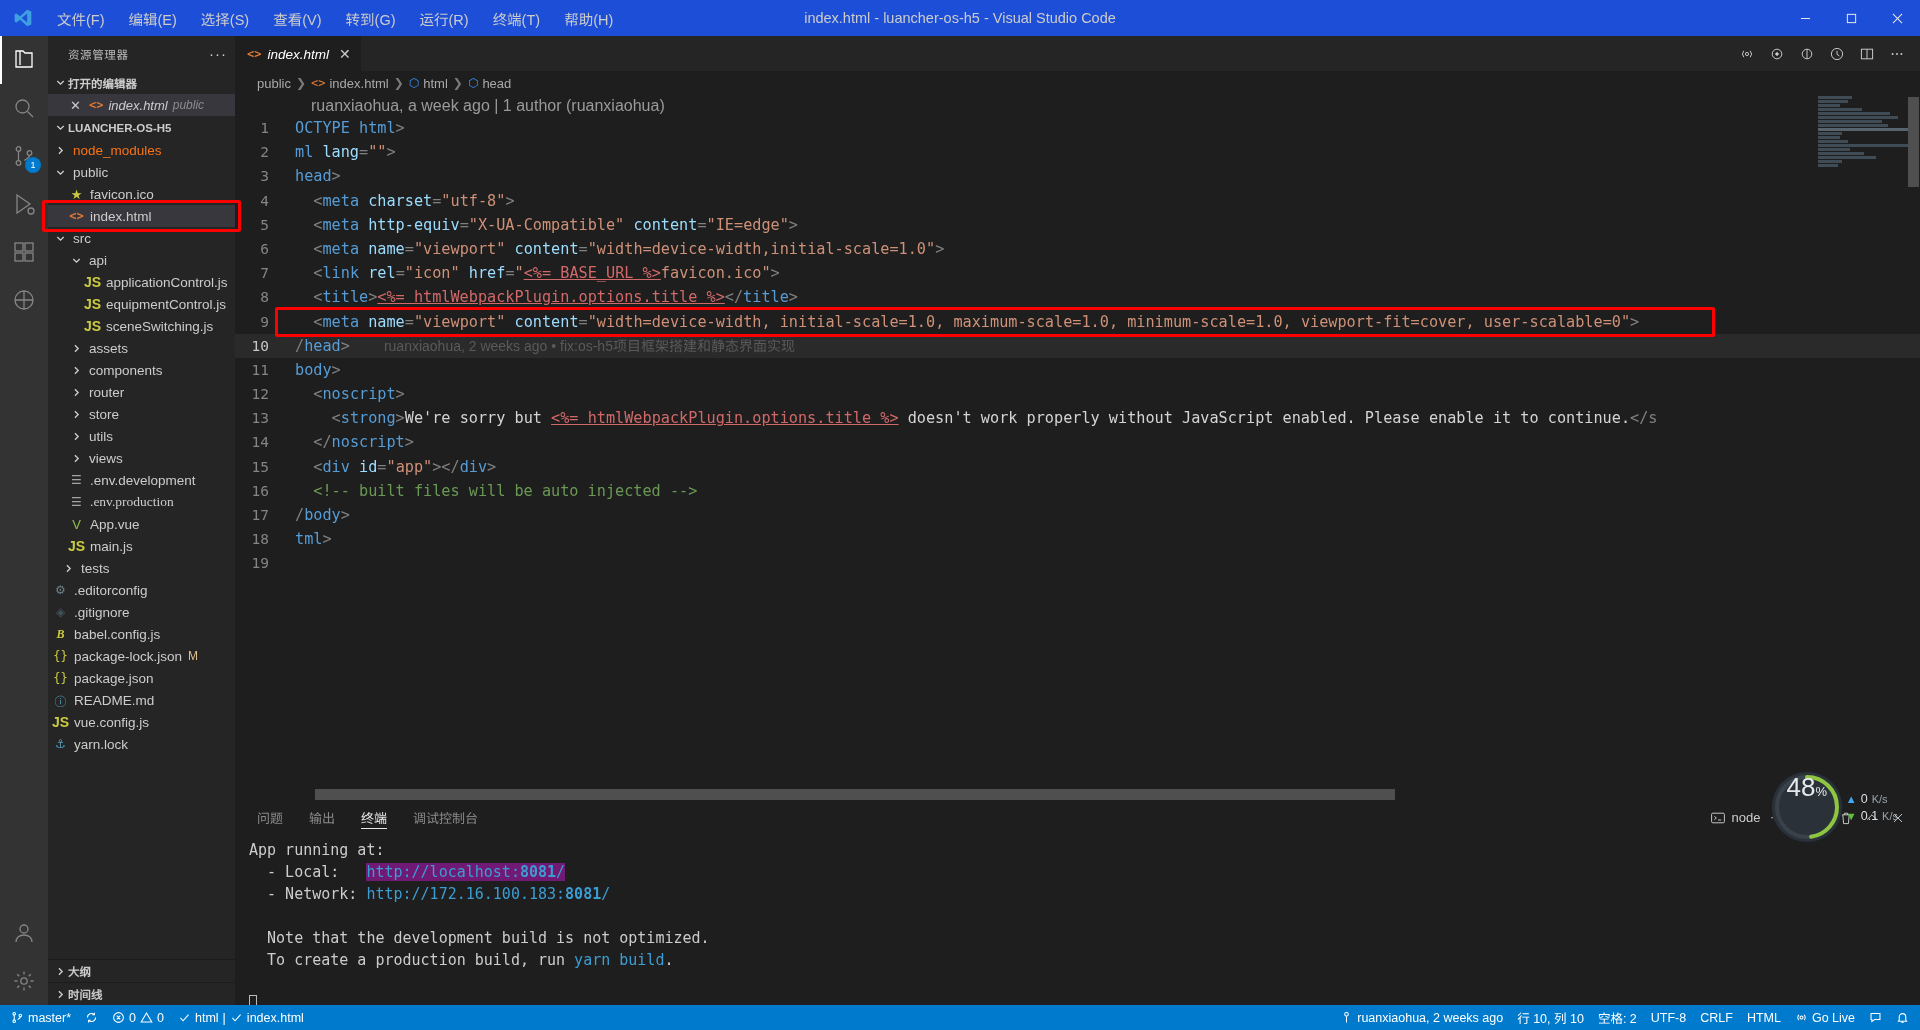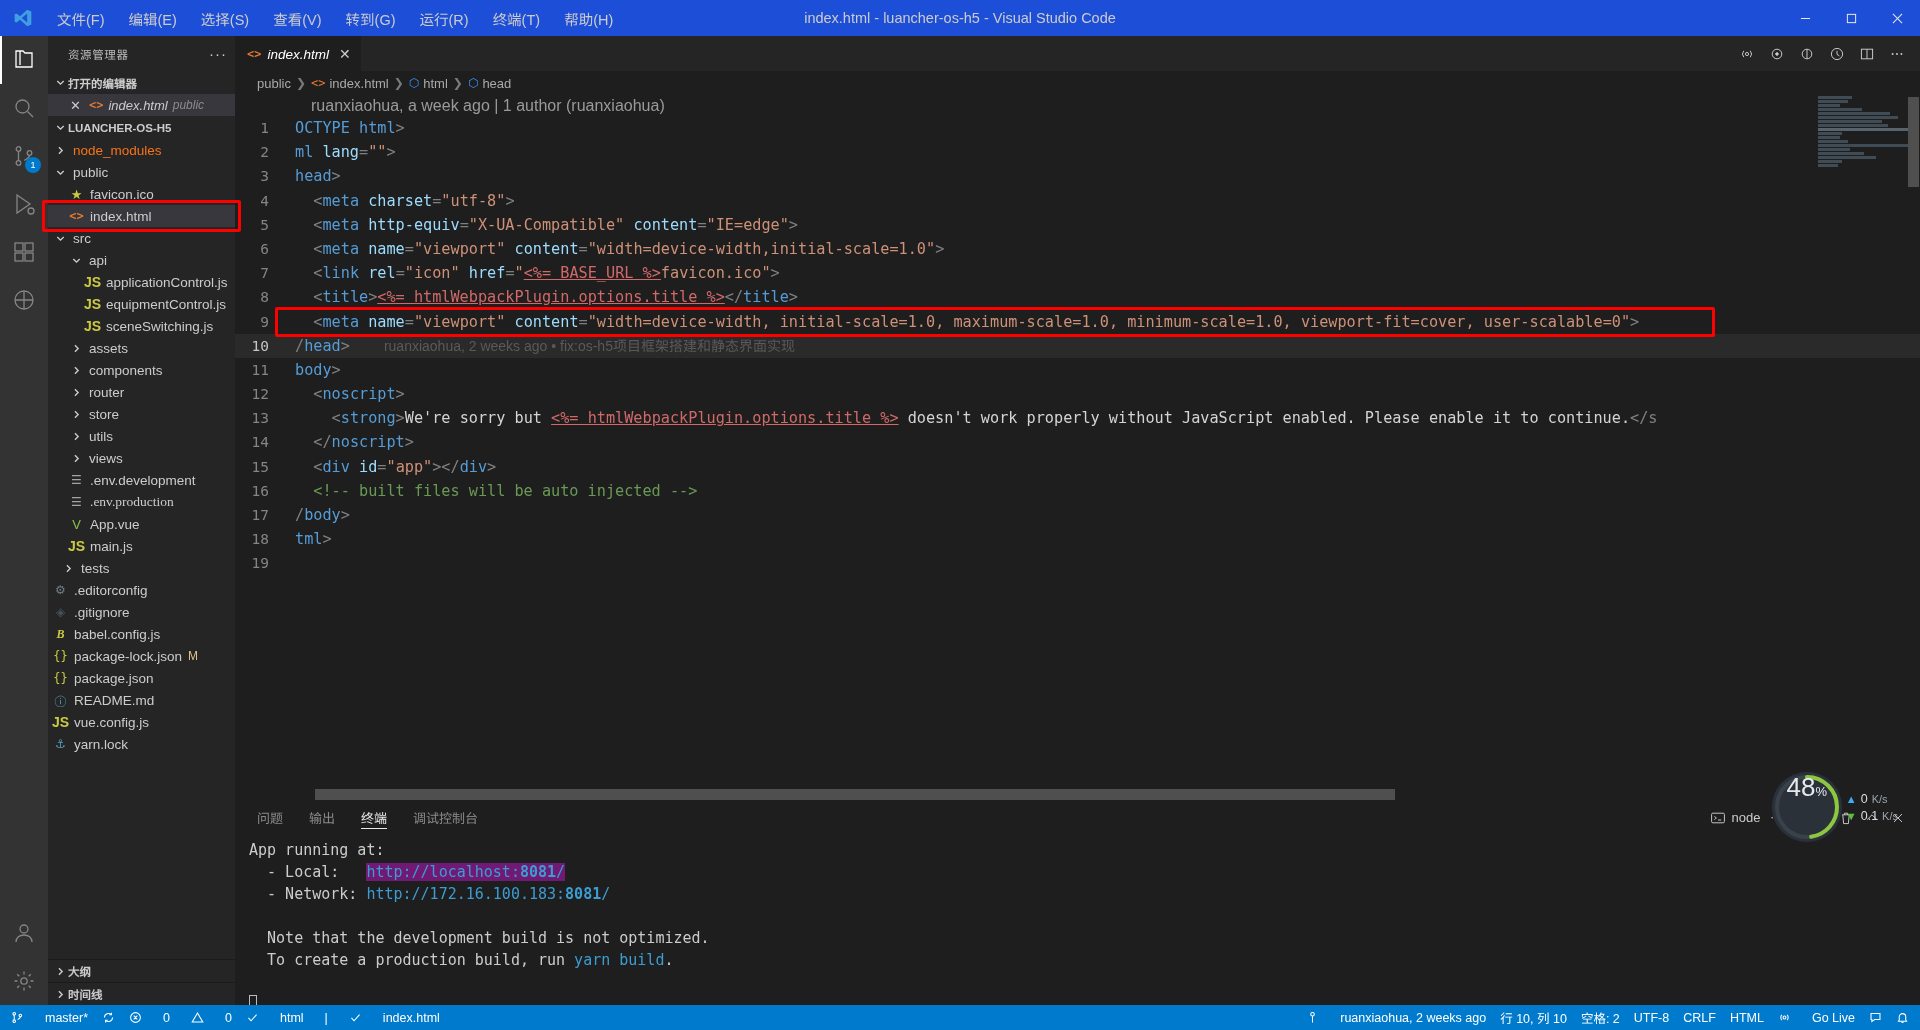--- a/index.html
+++ b/index.html
@@ -223,21 +223,21 @@
     z-index:5; pointer-events:none; user-select:none;
   }
   .wm1 { font-size:27px; color:#6e7377; }
   .wm2 { font-size:15px; color:#65696d; margin-top:4px;}
 
   
   .statusbar {
     height:25px; flex:0 0 25px; background:#007acc; display:flex; align-items:center;
     color:#ffffff; font-size:12.5px; padding:0 4px;
   }
-  .sbi { display:flex; align-items:center; gap:21px; padding:0 7px; height:25px; cursor:pointer; white-space:nowrap;}
+  .sbi { display:flex; align-items:center; gap:4px; padding:0 7px; height:25px; cursor:pointer; white-space:nowrap;}
   .sbi svg { width:13px; height:13px; fill:none; stroke:#ffffff; stroke-width:1.3; }
   .sb-right { margin-left:auto; display:flex; align-items:center; }
 </style>
 </head>
 <body>
 
 <div class="app">
 
   <div class="titlebar">
     <div class="vscode-logo">

